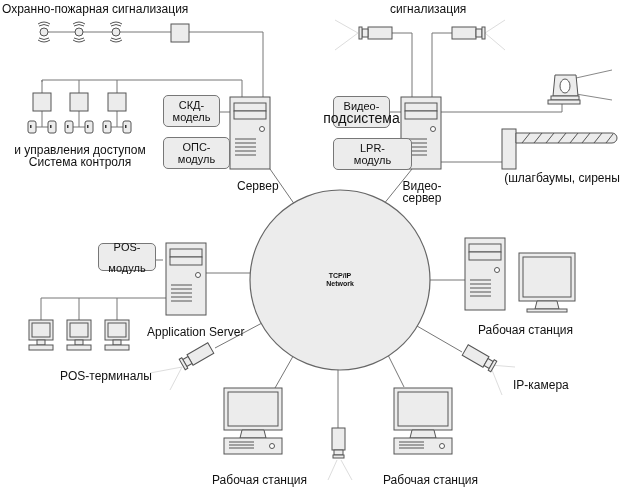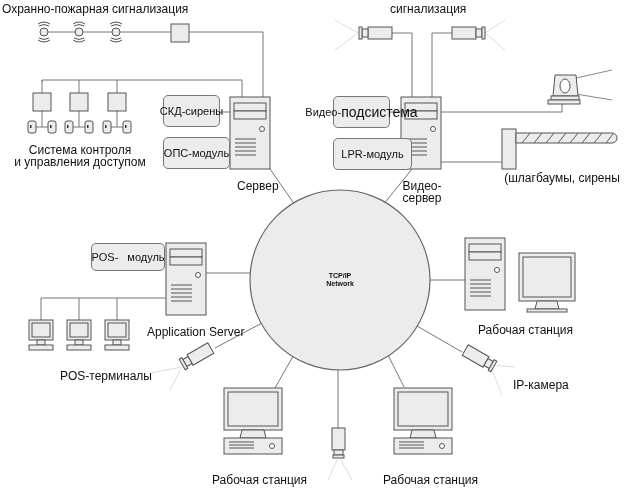--- a/index.html
+++ b/index.html
@@ -3,21 +3,21 @@
 <meta charset="utf-8">
 <style>
   html, body { margin: 0; padding: 0; background: #ffffff; }
   body { width: 624px; height: 490px; position: relative; overflow: hidden;
          font-family: "Liberation Sans", sans-serif; color: #111; }
   svg { position: absolute; left: 0; top: 0; }
   .lbl { position: absolute; font-size: 12px; line-height: 12px; white-space: nowrap; }
   .ctr { text-align: center; }
   .mod { position: absolute; background: #ececec; border: 1px solid #777; border-radius: 5px;
          font-size: 11px; line-height: 12px; text-align: center; box-sizing: border-box;
-         display: flex; flex-direction: row; justify-content: center; align-items: center; }
+         display: flex; flex-direction: column; justify-content: center; align-items: center; }
   .mod .small { font-size: 14px; }
   .net { position: absolute; font-size: 7px; font-weight: bold; text-align: center; line-height: 8px; }
 </style>
 </head>
 <body>
 
 <svg width="624" height="490" viewBox="0 0 624 490">
   <defs>
     <g id="tower">
       <rect x="0" y="0" width="40" height="72" fill="#ececec" stroke="#555" stroke-width="1"></rect>
@@ -196,49 +196,49 @@
     <rect x="334" y="450" width="9" height="5" fill="#ececec" stroke="#555"></rect>
     <rect x="333" y="455" width="11" height="3" fill="#ececec" stroke="#555"></rect>
   </g>
 
   <use href="#pc-desk" x="224" y="388"></use>
   <use href="#pc-desk" x="394" y="388"></use>
 </svg>
 
 <div class="mod" style="left:163px;top:95px;width:57px;height:32px;">
   <span>СКД-</span>
-  <span>сирены</span>
+  <span>модель</span>
 </div>
 <div class="mod" style="left:163px;top:137px;width:67px;height:32px;">
   <span>ОПС-</span>
   <span>модуль</span>
 </div>
 <div class="mod" style="left:333px;top:96px;width:57px;height:32px;">
   <span>Видео-</span>
   <span class="small">подсистема</span>
 </div>
 <div class="mod" style="left:333px;top:138px;width:79px;height:32px;">
   <span>LPR-</span>
   <span>модуль</span>
 </div>
-<div class="mod" style="left:91px;top:243px;width:74px;height:28px;gap:9px;">
+<div class="mod" style="left:98px;top:243px;width:58px;height:28px;gap:9px;">
   <span>POS-</span>
   <span>модуль</span>
 </div>
 
 <div class="net" style="left:300px;top:272px;width:80px;">
   <div>TCP/IP</div>
   <div>Network</div>
 </div>
 
 <div class="lbl" style="left:2px;top:3px;">Охранно-пожарная сигнализация</div>
 <div class="lbl" style="left:390px;top:3px;">сигнализация</div>
 <div class="lbl ctr" style="left:10px;top:144px;width:140px;">
+  <div>и управления доступом</div>
   <div>Система контроля</div>
-  <div>и управления доступом</div>
 </div>
 <div class="lbl" style="left:237px;top:180px;">Сервер</div>
 <div class="lbl ctr" style="left:398px;top:180px;width:48px;">
   <div>Видео-</div>
   <div>сервер</div>
 </div>
 <div class="lbl ctr" style="left:500px;top:172px;width:124px;">
   <div>(шлагбаумы, сирены</div>
 </div>
 <div class="lbl" style="left:147px;top:326px;">Application Server</div>

